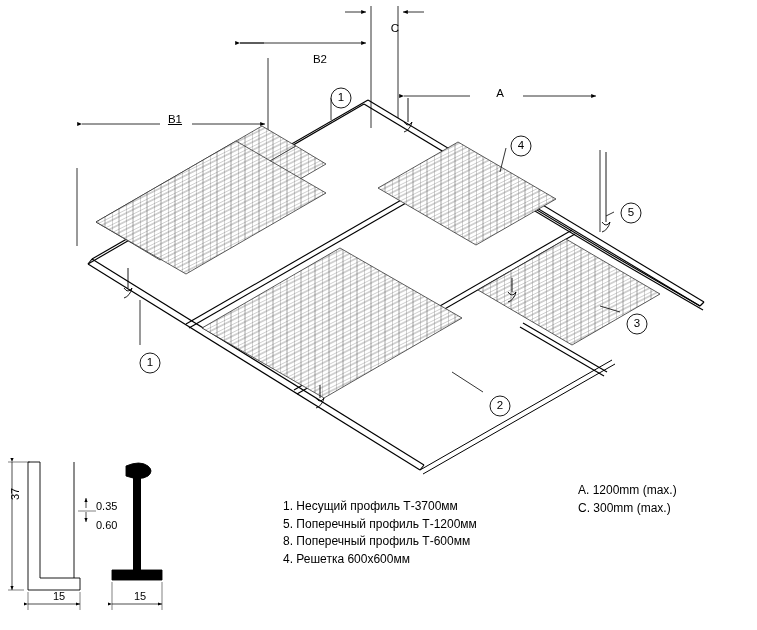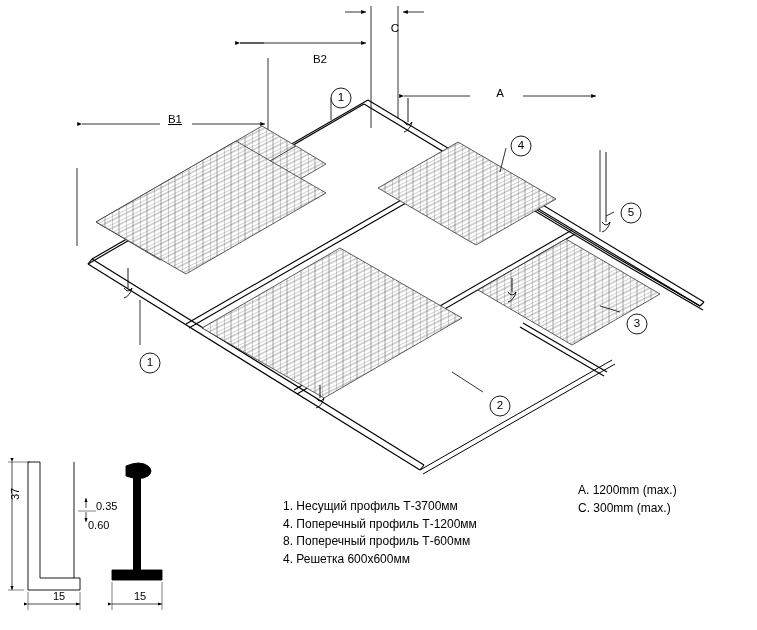--- a/index.html
+++ b/index.html
@@ -9,21 +9,21 @@
   svg{position:absolute;left:0;top:0;width:757px;height:630px;}
 
   .legend{position:absolute;font-size:12px;line-height:17.5px;color:#000;}
   .legend-left{left:283px;top:498px;}
   .legend-right{left:578px;top:482px;}
   .legend div{white-space:nowrap;}
 
   .dimtext{position:absolute;font-size:11px;text-align:center;}
   .t37{left:9px;top:500px;transform:rotate(-90deg);transform-origin:left top;}
   .t035{left:96px;top:500px;}
-  .t060{left:88px;top:519px;}
+  .t060{left:96px;top:519px;}
   .t15a{left:53px;top:590px;}
   .t15b{left:134px;top:590px;}
 
   .balloon-label{position:absolute;font-size:11.5px;text-align:center;width:20px;}
   .axis-label{position:absolute;font-size:11.5px;text-align:center;width:22px;}
 </style>
 </head>
 <body>
 
 <div class="stage">
@@ -201,21 +201,21 @@
   <div class="axis-label" style="left:164px;top:113px;text-decoration:underline;">B1</div>
 
   <div class="dimtext t37">37</div>
   <div class="dimtext t035">0.35</div>
   <div class="dimtext t060">0.60</div>
   <div class="dimtext t15a">15</div>
   <div class="dimtext t15b">15</div>
 
   <div class="legend legend-left">
     <div>1. Несущий профиль Т-3700мм</div>
-    <div>4. Поперечный профиль Т-1200мм</div>
+    <div>5. Поперечный профиль Т-1200мм</div>
     <div>8. Поперечный профиль Т-600мм</div>
     <div>4. Решетка 600х600мм</div>
   </div>
 
   <div class="legend legend-right">
     <div>A. 1200mm (max.)</div>
     <div>C. 300mm (max.)</div>
   </div>
 
 </div>

